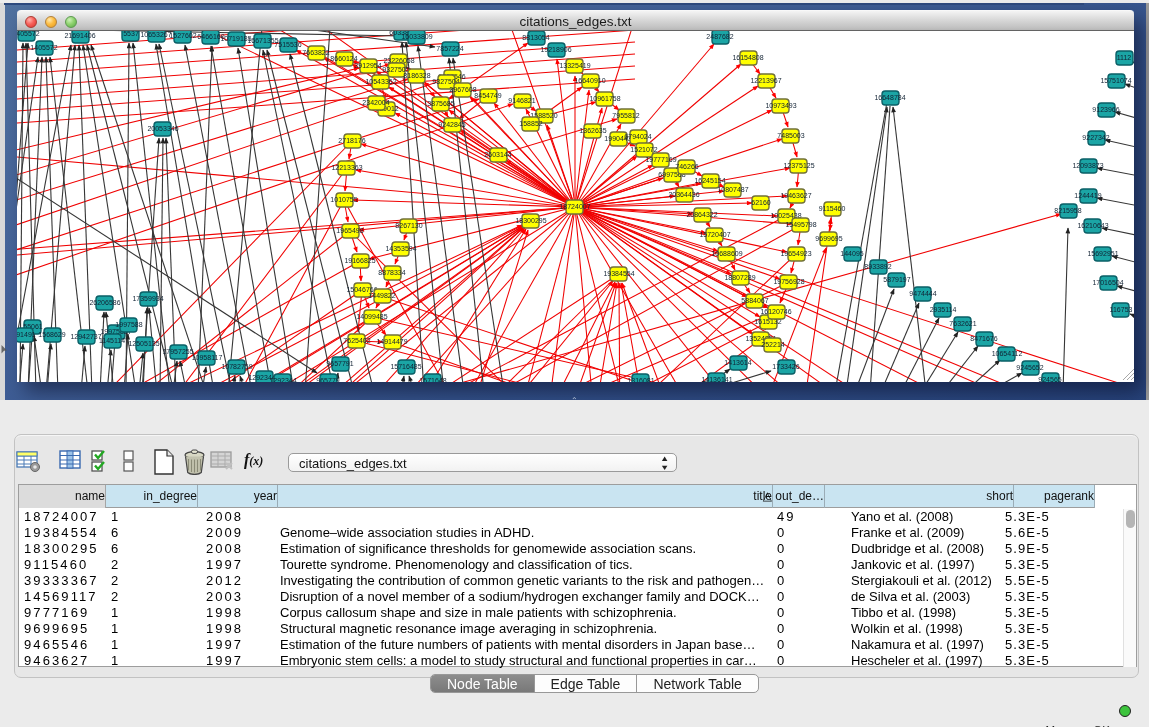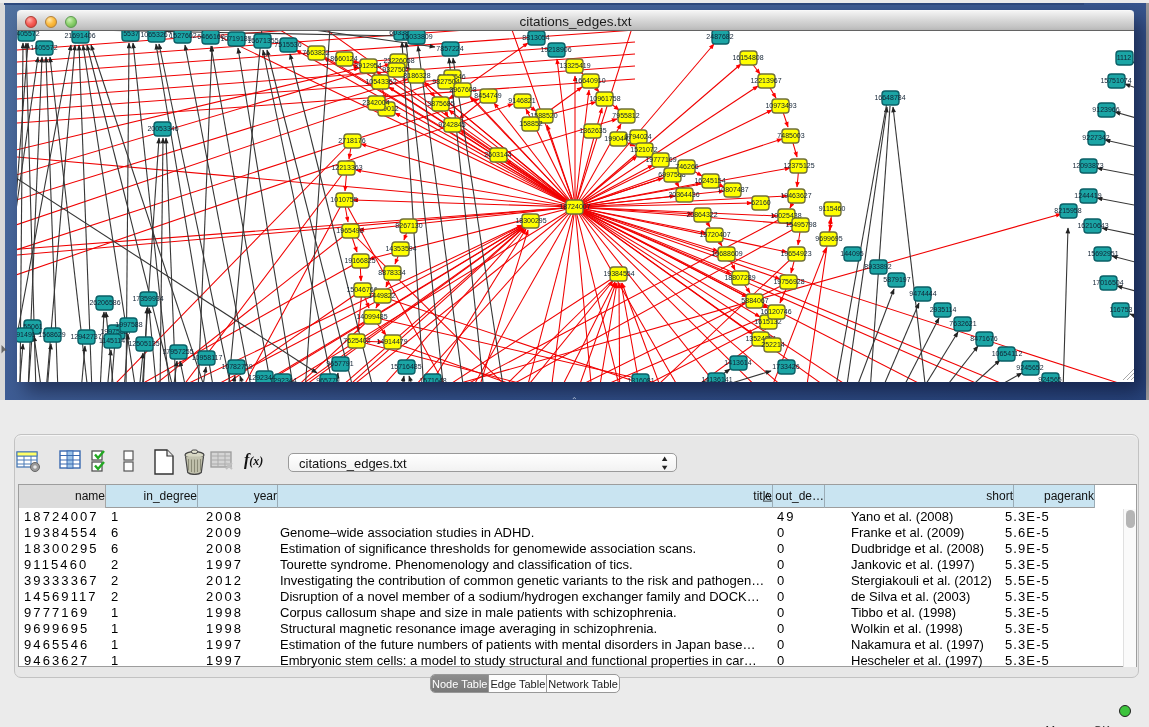--- a/index.html
+++ b/index.html
@@ -35,21 +35,21 @@
 #th4{left:732px;width:74px;text-align:right;padding-left:4px}
 #th5{left:828px;width:167px} #th6{left:995px;width:81px}
 #tbody{position:absolute;left:0;top:24px;width:1119px;height:159px;overflow:hidden;font-size:13px;color:#000}
 .tr{position:relative;height:16px;white-space:nowrap}
 .tr div{position:absolute;top:0;height:16px;line-height:15px;overflow:hidden}
 .c0{left:5px;width:84px;letter-spacing:2.1px} .c1{left:92px;width:86px;letter-spacing:2px} .c2{left:187px;width:75px;letter-spacing:2px}
 .c3{left:261px;width:492px} .c4{left:758px;width:70px;letter-spacing:2px} .c5{left:832px;width:167px} .c6{left:986px;width:92px;letter-spacing:1.1px}
 #vsb{position:absolute;left:1104px;top:24px;width:13px;height:158px;background:#fafafa;border-left:1px solid #e0e0e0}
 #vsb .thumb{position:absolute;left:1.5px;top:1px;width:9px;height:18px;background:#b5b5b5;border-radius:5px}
 #tabs{position:absolute;left:415px;top:239px;height:19px;display:flex;border:1px solid #989898;border-radius:5px;overflow:hidden;background:#fdfdfd}
-.tab{height:19px;line-height:18px;font-size:11px;color:#222;padding:0 1px;border-right:1px solid #989898}
+.tab{height:19px;line-height:18px;font-size:14px;color:#222;padding:0 16px;border-right:1px solid #989898}
 .tab:last-child{border-right:none}
 .tab.sel{background:linear-gradient(#8d8d8d,#767676);color:#fff}
 #mem{position:absolute;right:39px;top:324px;font-size:11.5px;color:#222}
 #memdot{position:absolute;right:18px;top:305px;width:12px;height:12px;border-radius:50%;background:#3dc43d;border:1.5px solid #222}
 
 .ic{position:absolute;top:3px}
 </style></head>
 <body>
 <div id="app">
 <div id="desktop">

